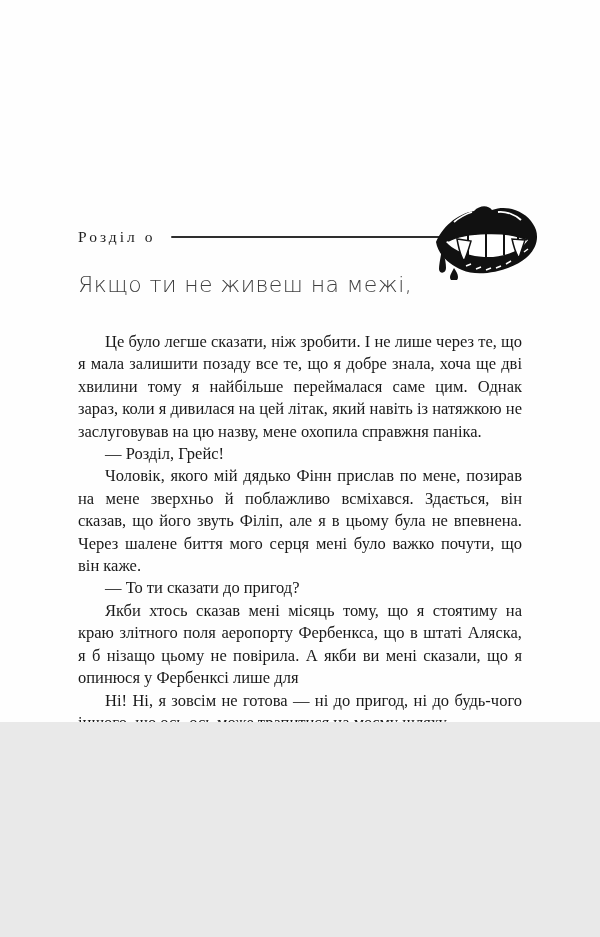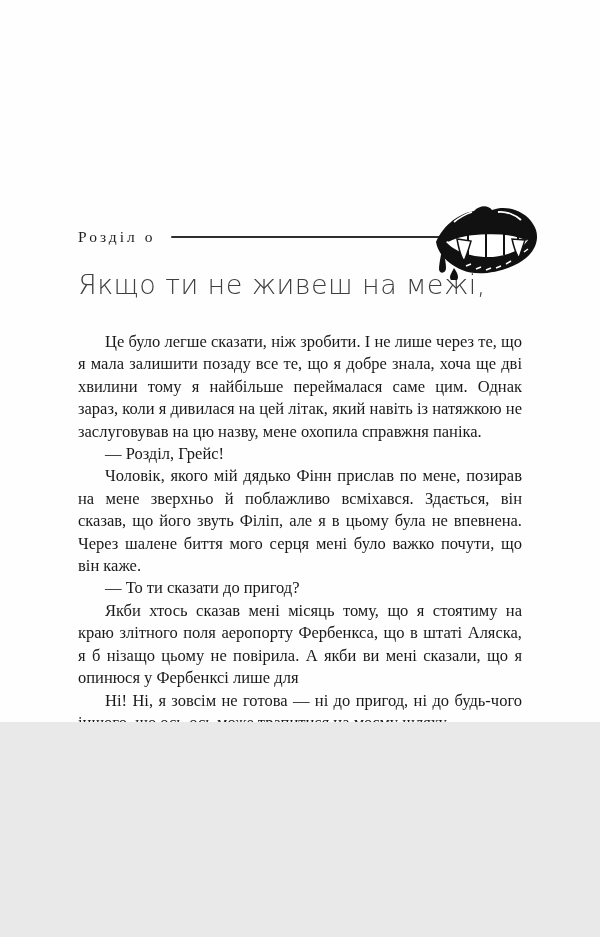--- a/index.html
+++ b/index.html
@@ -17,21 +17,21 @@
   }
   .chapter-rule{
     flex:1;height:2px;background:#2e2e2e;margin-left:16px;margin-right:76px;
     border-radius:1px;
   }
   .lips{
     position:absolute;right:-18px;top:-26px;width:112px;height:78px;
   }
   .subtitle{
     margin:26px 0 0 0;font-family:"DejaVu Sans",sans-serif;font-weight:300;
-    font-size:27px;line-height:26px;color:#3f3f3f;letter-spacing:0.4px;
+    font-size:22px;line-height:26px;color:#3f3f3f;letter-spacing:0.4px;
   }
   .subtitle span{display:block;}
   .body-text{
     margin-top:33px;font-family:"Liberation Serif",serif;font-size:16.5px;
     line-height:22.4px;color:#191919;text-align:justify;
   }
   .body-text p{margin:0;}
   .body-text p.indent{text-indent:27px;}
 </style>
 </head>

